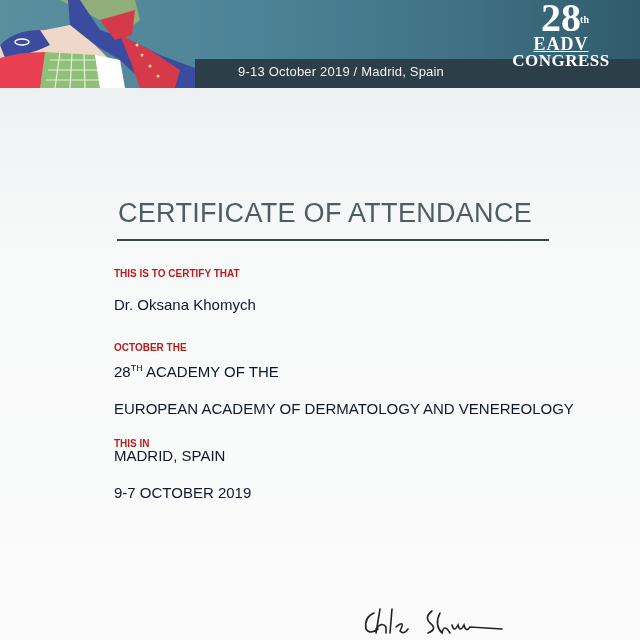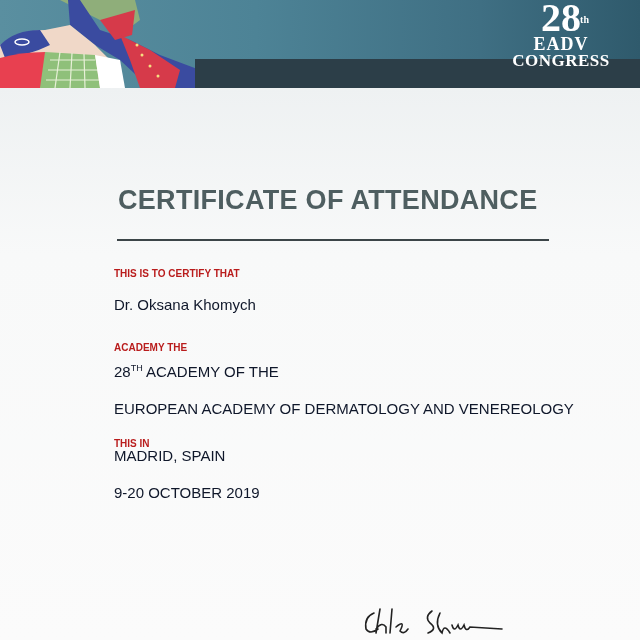--- a/index.html
+++ b/index.html
@@ -22,29 +22,29 @@
     position: absolute; left: 238px; top: 64px;
     color: #f2f2f2; font-size: 13px; letter-spacing: 0.2px;
   }
   .art { position: absolute; left: 0; top: 0; width: 210px; height: 88px; }
   .logo {
     position: absolute; right: 24px; top: 0; width: 110px; text-align: center;
     font-family: "Liberation Serif", serif; font-weight: bold; color: #fff;
   }
   .logo-num { font-size: 40px; line-height: 36px; display: inline-block; position: relative; }
   .logo-num sup { font-size: 10px; position: absolute; top: 2px; right: -8px; }
-  .logo-eadv { font-size: 18px; line-height: 16px; letter-spacing: 1px; }
+  .logo-eadv { font-size: 18px; line-height: 16px; letter-spacing: 1px; text-decoration: underline; }
   .logo-congress { font-size: 17px; line-height: 18px; letter-spacing: 0.5px; }
   .paper-shade {
     position: absolute; left: 0; top: 88px; width: 640px; height: 552px;
     background: linear-gradient(180deg, #eef1f2 0%, #f8f9f9 30%, #fbfbfb 100%);
   }
   .title {
-    position: absolute; left: 118px; top: 185px;
-    font-size: 27px; font-weight: bold; color: #4e5e60; letter-spacing: 0.3px;
+    position: absolute; left: 118px; top: 198px;
+    font-size: 27px; font-weight: normal; color: #4e5e60; letter-spacing: 0.3px;
   }
   .title-rule {
     position: absolute; left: 117px; top: 239px; width: 432px; height: 2px;
     background: #3c4548;
   }
   .label {
     position: absolute; left: 114px;
     font-size: 10px; font-weight: bold; color: #b91c1c;
   }
   .text {
@@ -69,39 +69,40 @@
     <path d="M0 58 Q20 52 45 52 L60 60 L40 88 L0 88 Z" fill="#e84050"></path>
     <path d="M45 52 L95 55 L100 88 L40 88 Z" fill="#8fc07a"></path>
     <path d="M50 60 L95 60 M48 70 L98 70 M46 80 L99 80 M60 52 L55 88 M72 53 L70 88 M84 54 L85 88" stroke="#e8f0d8" stroke-width="1.2"></path>
     <path d="M95 55 L120 60 L125 88 L100 88 Z" fill="#fff"></path>
     <circle cx="137" cy="45" r="1.5" fill="#f5e080"></circle>
     <circle cx="142" cy="55" r="1.5" fill="#f5e080"></circle>
     <circle cx="150" cy="66" r="1.5" fill="#f5e080"></circle>
     <circle cx="158" cy="76" r="1.5" fill="#f5e080"></circle>
   </svg>
   <div class="banner-strip"></div>
+  <div class="banner-date">9-13 October 2019 / Madrid, Spain</div>
   <div class="logo">
     <div><span class="logo-num"><span>28</span><sup>th</sup></span></div>
     <div class="logo-eadv">EADV</div>
     <div class="logo-congress">CONGRESS</div>
   </div>
 </div>
 
 <div class="paper-shade"></div>
 
 <div class="title">CERTIFICATE OF ATTENDANCE</div>
 <div class="title-rule"></div>
 
 <div class="label" style="top:268px">THIS IS TO CERTIFY THAT</div>
 <div class="text" style="top:296px">Dr. Oksana Khomych</div>
 
-<div class="label" style="top:342px">ACADEMY THE</div>
+<div class="label" style="top:342px">OCTOBER THE</div>
 <div class="text" style="top:363px"><span>28</span><sup>TH</sup><span> ACADEMY OF THE</span></div>
 <div class="text" style="top:400px">EUROPEAN ACADEMY OF DERMATOLOGY AND VENEREOLOGY</div>
 
 <div class="label" style="top:438px">THIS IN</div>
 <div class="text" style="top:447px">MADRID, SPAIN</div>
-<div class="text" style="top:484px">9-20 OCTOBER 2019</div>
+<div class="text" style="top:484px">9-7 OCTOBER 2019</div>
 
 <svg class="sig" width="150" height="34" viewBox="0 0 150 34">
   <path d="M12 10 Q2 14 4 26 Q8 32 16 26 M18 6 L14 30 M14 26 Q20 18 24 24 L24 30 M30 6 L28 30 M34 24 Q44 16 38 28 Q42 32 46 26" fill="none" stroke="#222" stroke-width="1.6" stroke-linecap="round"></path>
   <path d="M70 8 Q62 14 68 20 Q76 26 66 30 M78 10 Q72 22 80 30 Q82 20 88 30 M90 22 Q92 30 96 22 Q98 30 102 22 Q104 30 108 24 L140 26" fill="none" stroke="#222" stroke-width="1.6" stroke-linecap="round"></path>
 </svg>
 
 </body></html>

